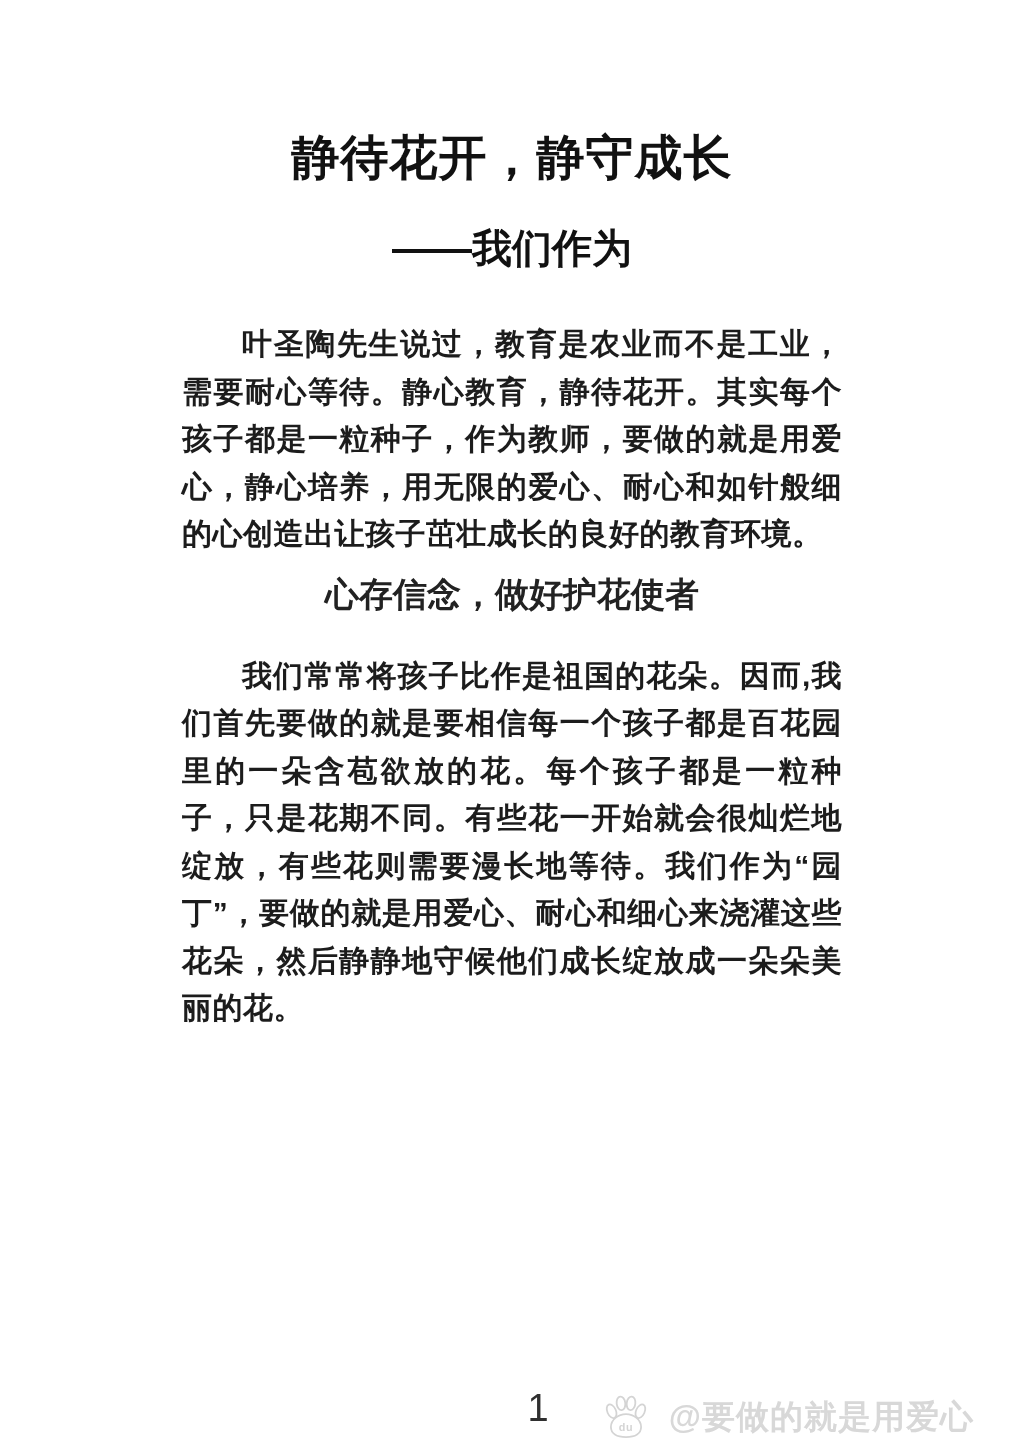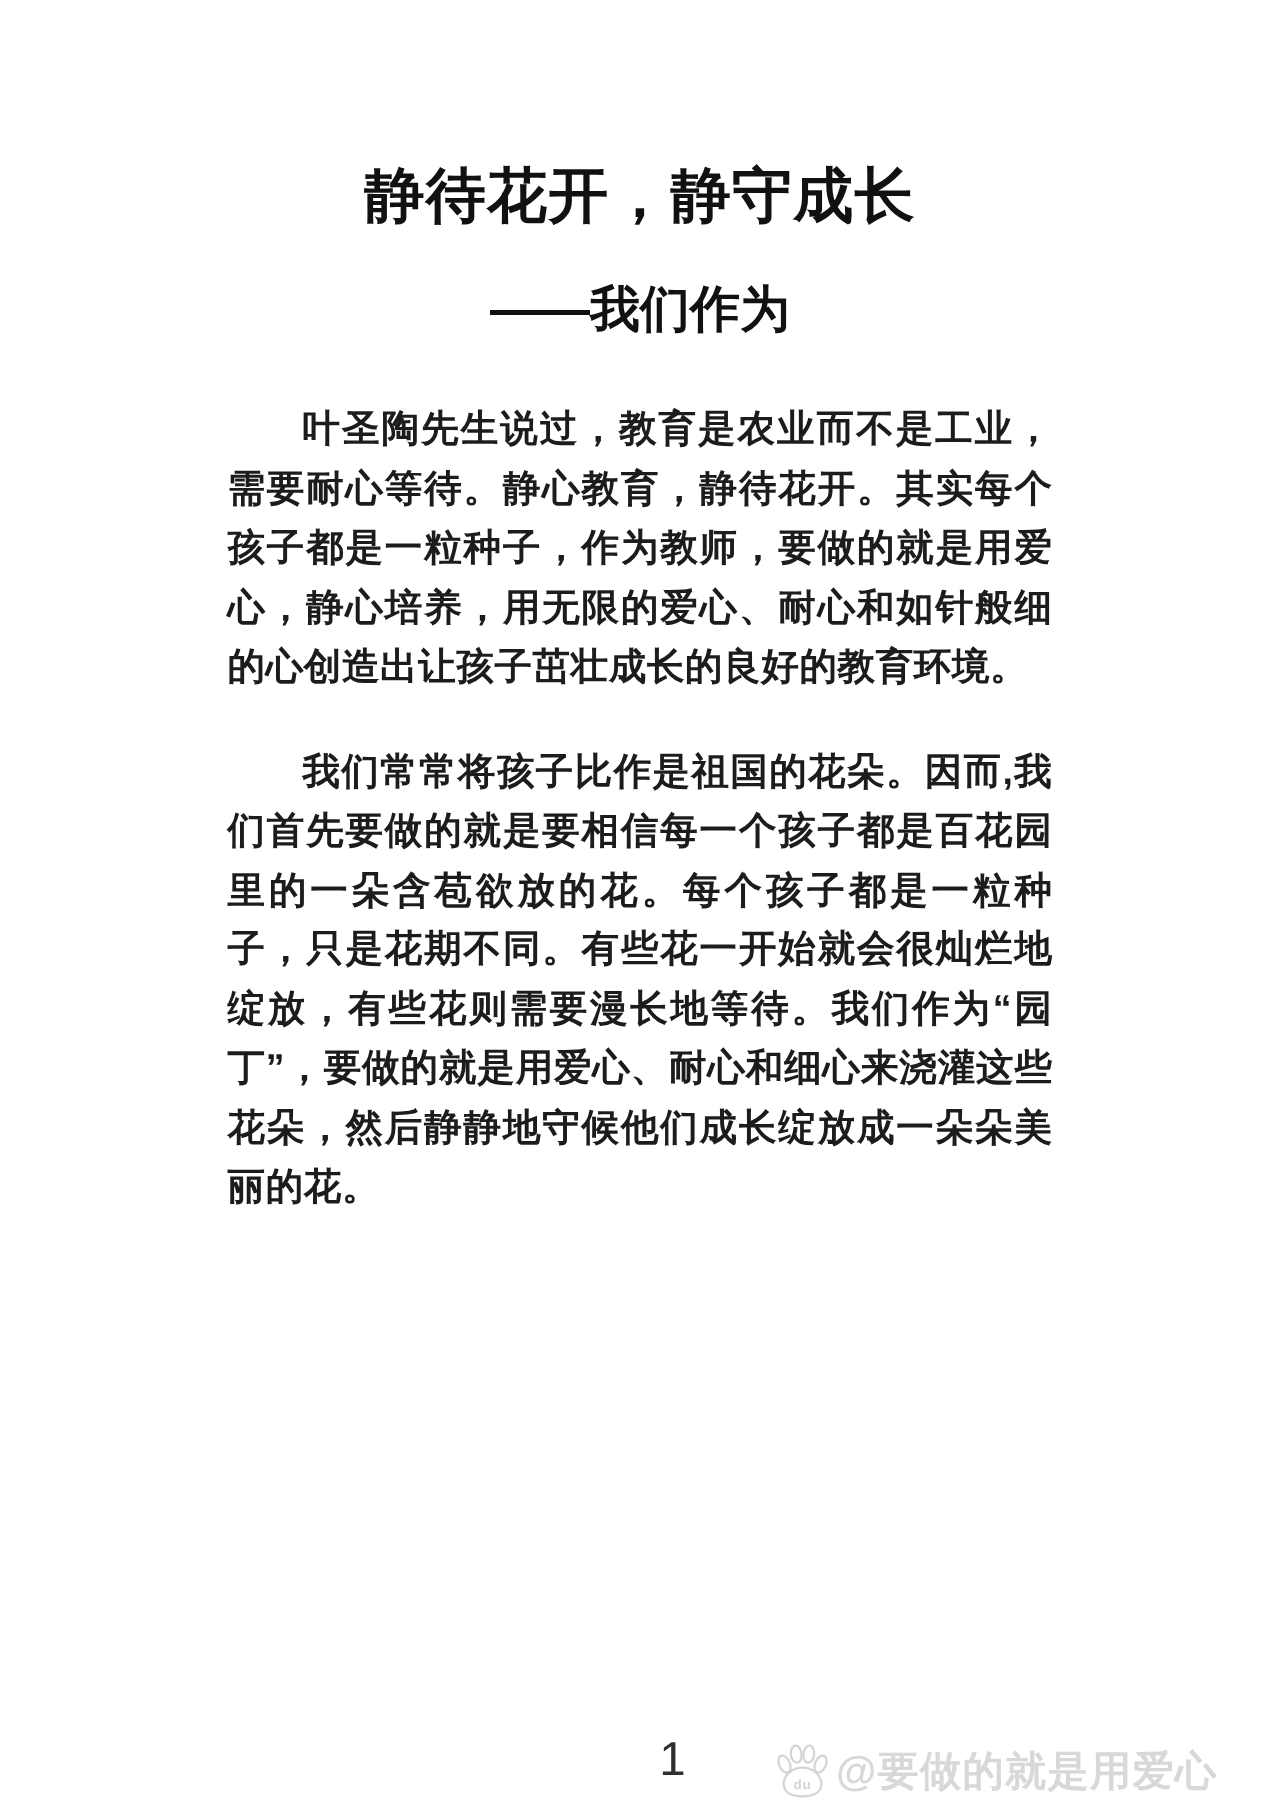--- a/index.html
+++ b/index.html
@@ -63,41 +63,42 @@
     font-size: 38px;
     font-weight: 500;
     color: #2f2f2f;
   }
   .watermark {
     position: absolute;
     right: 12px;
     bottom: 8px;
     display: flex;
     align-items: center;
-    gap: 4px;
+    gap: 20px;
     font-size: 33px;
     font-weight: 700;
     color: #d8d8d8;
     letter-spacing: 1px;
     white-space: nowrap;
   }
   .watermark .paw-svg { display: block; }
 </style>
 </head>
 <body>
 
 <div class="page">
   <div class="content">
 
     <h1 class="doc-title">静待花开，静守成长</h1>
 
     <h2 class="doc-subtitle">——我们作为</h2>
 
     <p class="body-para intro-para">叶圣陶先生说过，教育是农业而不是工业，需要耐心等待。静心教育，静待花开。其实每个孩子都是一粒种子，作为教师，要做的就是用爱心，静心培养，用无限的爱心、耐心和如针般细的心创造出让孩子茁壮成长的良好的教育环境。</p>
 
+    <h3 class="section-head">心存信念，做好护花使者</h3>
 
     <p class="body-para para-2">我们常常将孩子比作是祖国的花朵。因而,我们首先要做的就是要相信每一个孩子都是百花园里的一朵含苞欲放的花。每个孩子都是一粒种子，只是花期不同。有些花一开始就会很灿烂地绽放，有些花则需要漫长地等待。我们作为“园丁”，要做的就是用爱心、耐心和细心来浇灌这些花朵，然后静静地守候他们成长绽放成一朵朵美丽的花。</p>
 
 
   </div>
 
   <div class="page-number">1</div>
 
   <div class="watermark">
     <svg class="paw-svg" width="46" height="46" viewBox="0 0 64 64" aria-hidden="true">

